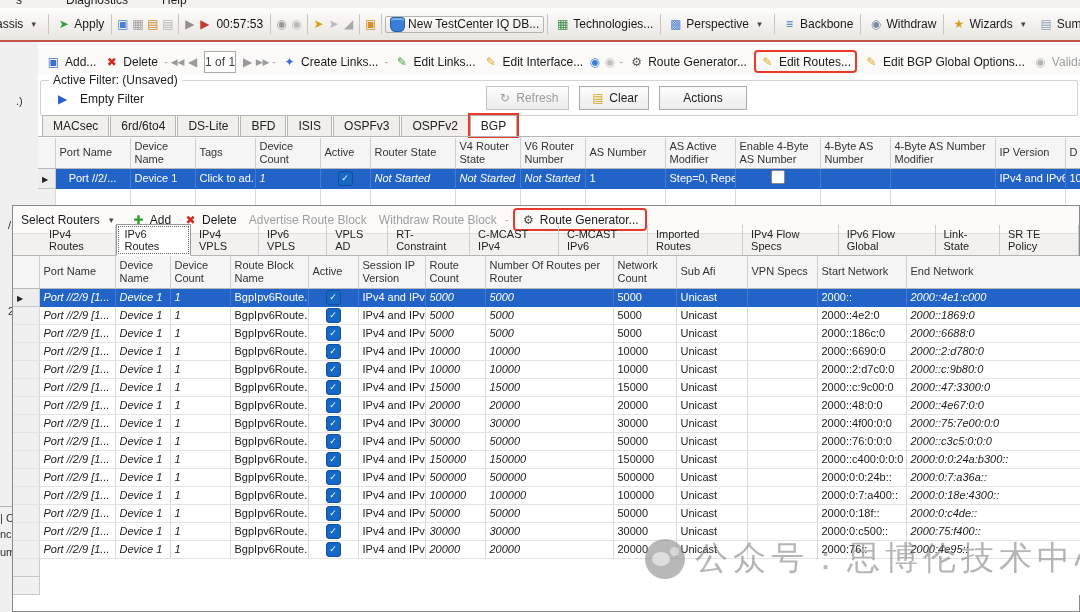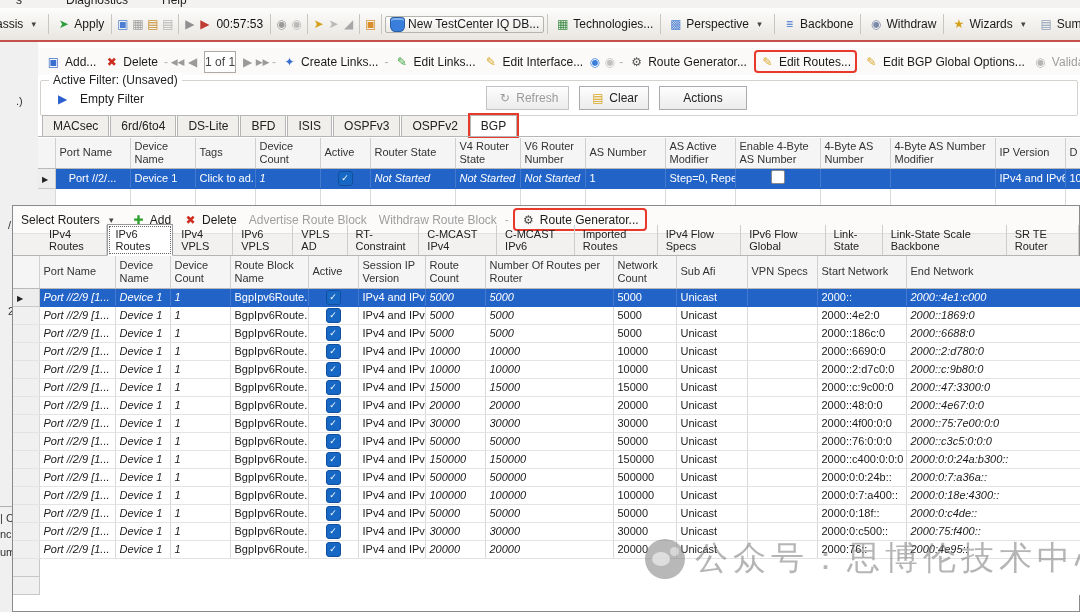--- a/index.html
+++ b/index.html
@@ -372,22 +372,21 @@
       <span class="tab">IPv4 VPLS</span>
       <span class="tab">IPv6 VPLS</span>
       <span class="tab">VPLS AD</span>
       <span class="tab">RT-Constraint</span>
       <span class="tab">C-MCAST IPv4</span>
       <span class="tab">C-MCAST IPv6</span>
       <span class="tab">Imported Routes</span>
       <span class="tab">IPv4 Flow Specs</span>
       <span class="tab">IPv6 Flow Global</span>
       <span class="tab">Link-State</span>
-      <span class="tab">Link-State Scale Backbone</span>
-      <span class="tab">SR TE Router</span>
+      <span class="tab">SR TE Policy</span>
     </div>
     <table class="grid routetable">
       <colgroup>
         <col style="width:26px">
           <col style="width:76px">
           <col style="width:55px">
           <col style="width:60px">
           <col style="width:78px">
         <col style="width:50px">
           <col style="width:67px">

